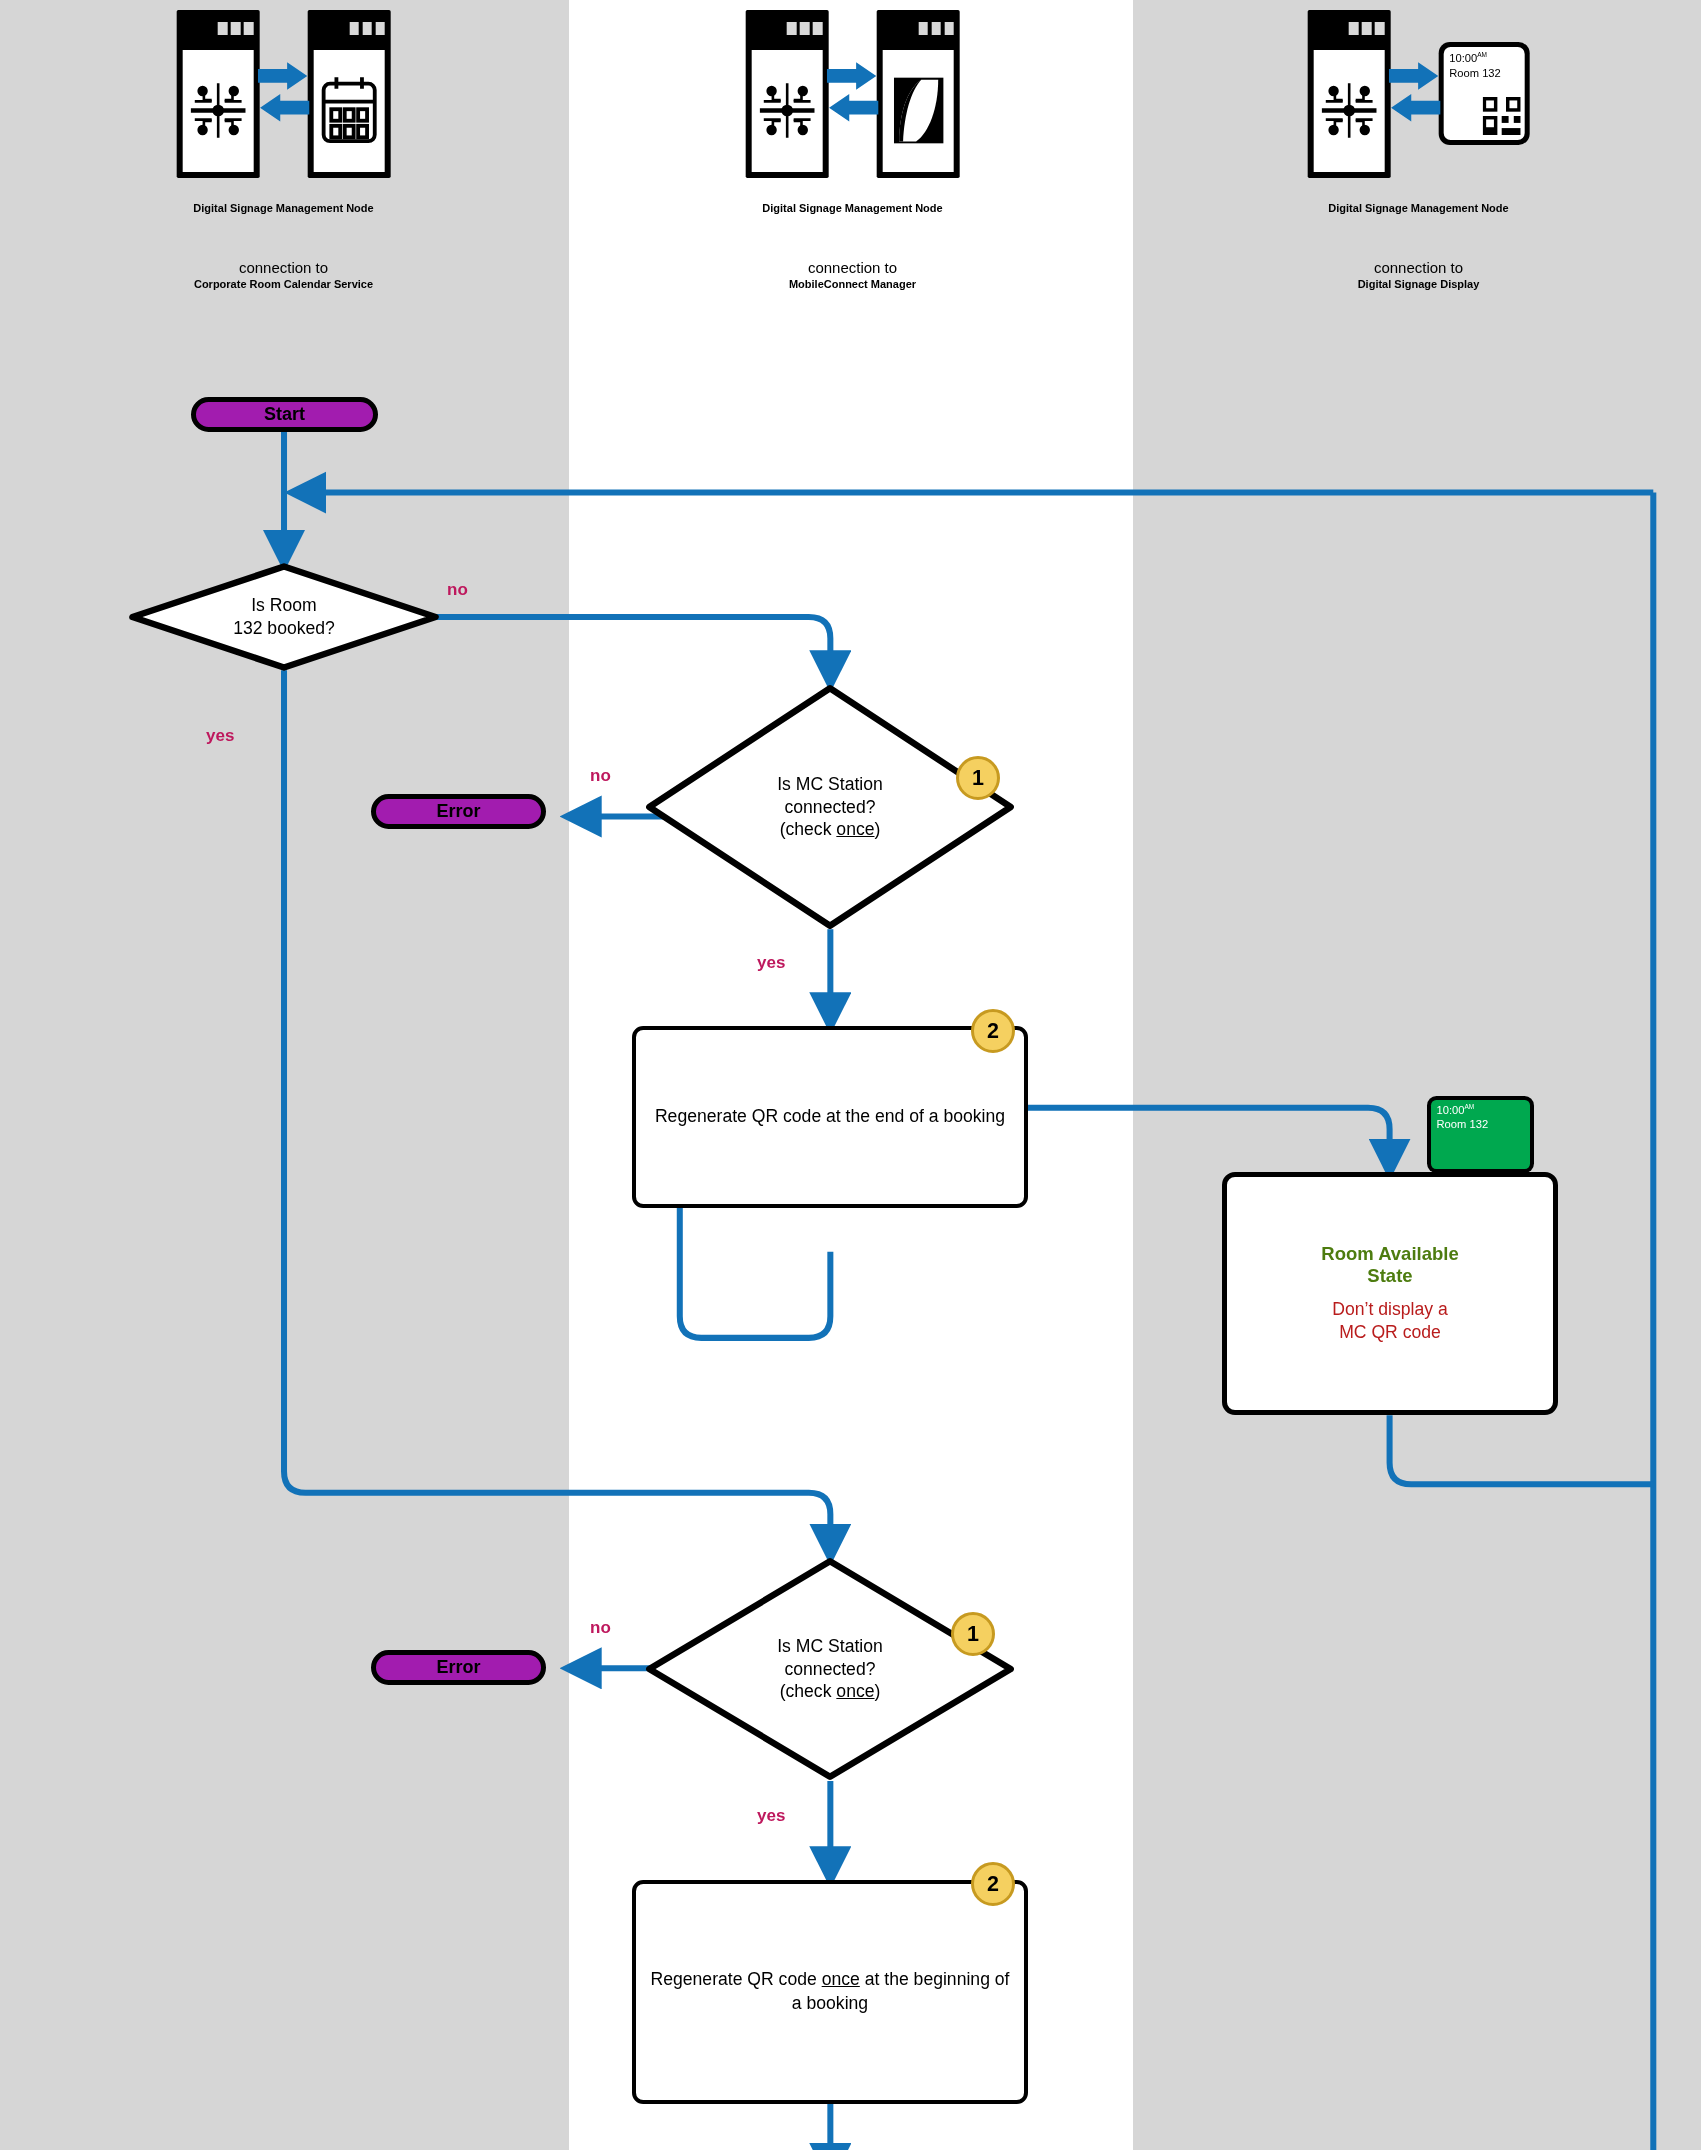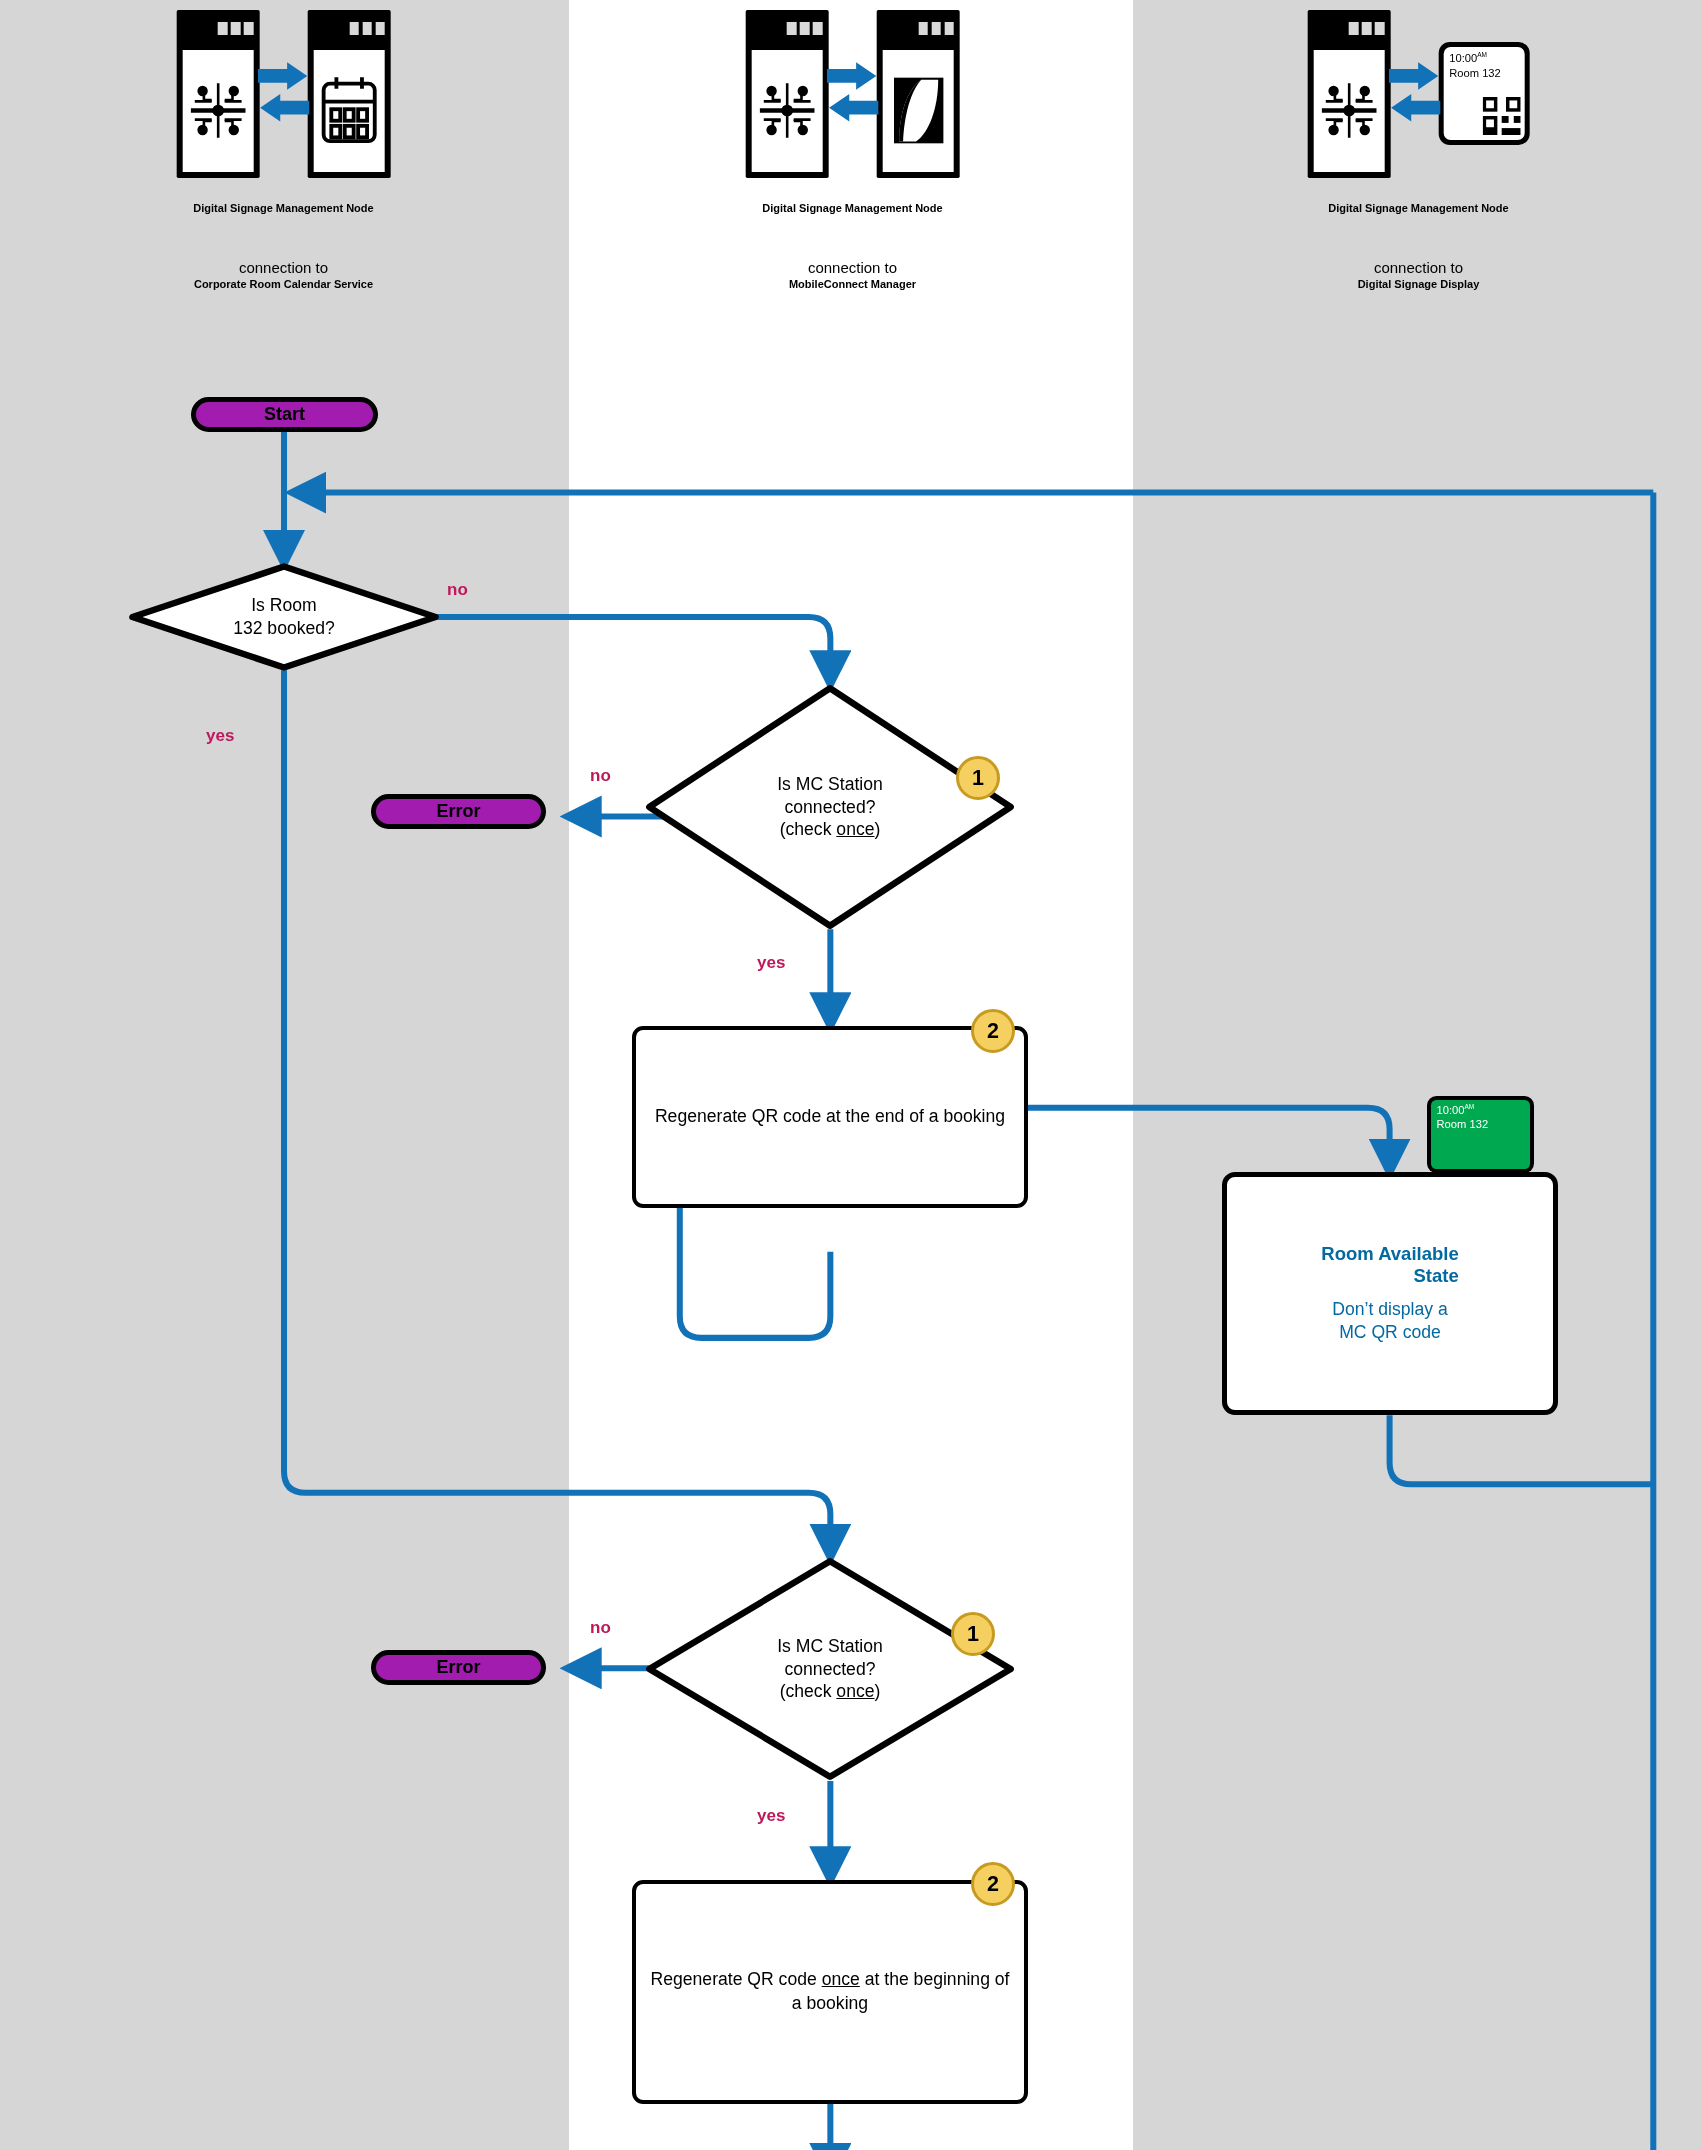--- a/index.html
+++ b/index.html
@@ -42,21 +42,21 @@
   .diamond-shape{position:absolute;left:0;top:0;width:100%;height:100%;}
   .diamond-txt{position:relative;text-align:center;font-size:17.6px;line-height:1.28;color:#000;
                width:100%;z-index:2;}
   .proc{border:4.7px solid #000;background:#fff;border-radius:11.2px;
         display:flex;align-items:center;justify-content:center;text-align:center;
         font-size:17.6px;line-height:1.35;color:#000;padding:0 9.5px;box-sizing:border-box;}
   .state{border:5.6px solid #000;background:#fff;border-radius:13px;
          display:flex;flex-direction:column;align-items:center;justify-content:center;
          text-align:center;box-sizing:border-box;padding:4.3px 6.9px;z-index:4;}
   .state .title{font-weight:bold;font-size:18.5px;line-height:1.2;margin-bottom:11.2px;}
-  .state .body{font-size:17.6px;line-height:1.32;color:#0369a1;}
+  .state .body{font-size:17.6px;line-height:1.32;color:#b91c1c;}
   .badge{position:absolute;width:38px;height:38px;border-radius:50%;
          background:#f5d060;border:3.9px solid #c79a20;
          display:flex;align-items:center;justify-content:center;
          font-weight:bold;font-size:21.5px;color:#000;z-index:6;}
   .edgelbl{position:absolute;font-size:17px;color:#be185d;font-weight:bold;}
   .mini{position:absolute;width:107px;height:77px;background:#000;border-radius:9.5px;
         padding:4.3px;box-sizing:border-box;z-index:3;}
   .mini .scr2{width:100%;height:100%;border-radius:5.2px;position:relative;overflow:hidden;}
   .mini .m-time{position:absolute;left:5.2px;top:2.6px;font-size:11.2px;color:#fff;white-space:nowrap;}
   .mini .m-time sup{font-size:6.5px;}
@@ -345,21 +345,21 @@
   </div>
 
   <div class="mini" style="left:1427px;top:1096px;">
     <div class="scr2" style="background:#00a84f;">
       <div class="m-time"><span>10:00</span><sup>AM</sup></div>
       <div class="m-room">Room 132</div>
     </div>
   </div>
 
   <div class="node state" style="left:1222px;top:1172px;width:336px;height:243px;">
-    <div class="title" style="color:#0369a1;text-align:right;">
+    <div class="title" style="color:#4d7c0f;">
       <span>Room Available</span><br><span>State</span>
     </div>
     <div class="body">
       <span>Don’t display a</span><br><span>MC QR code</span>
     </div>
   </div>
 
   <div class="node term" style="left:371px;top:1650px;width:175px;height:35px;">
     <span>Error</span>
   </div>

